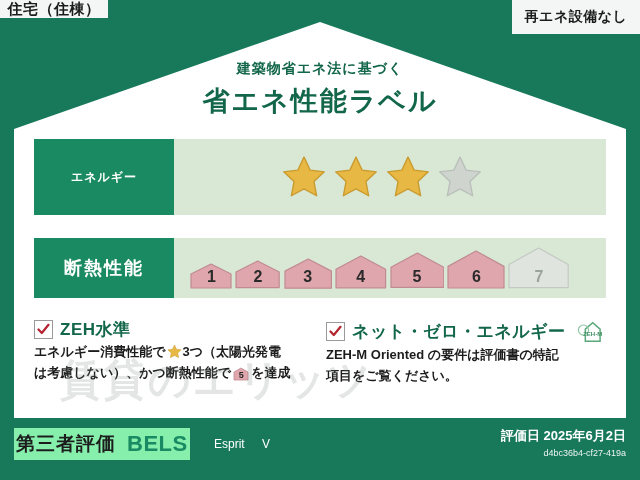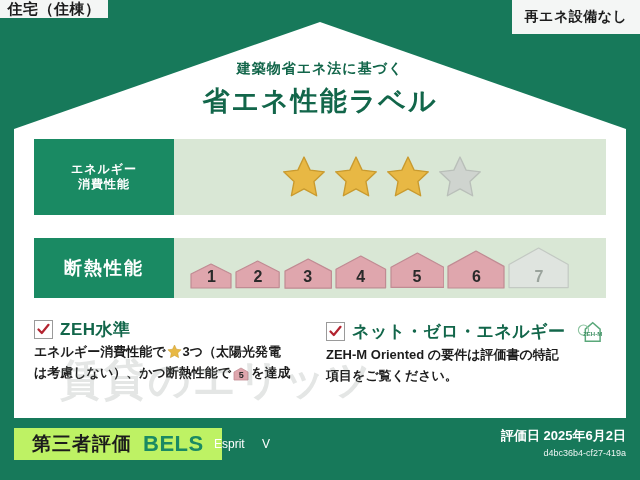--- a/index.html
+++ b/index.html
@@ -229,24 +229,24 @@
     bottom: 0;
     width: 640px;
     height: 58px;
     z-index: 5;
   }
   #bels-chip {
     position: absolute;
     left: 14px;
     top: 6px;
     height: 32px;
-    background: #bef264;
-    display: flex;
-    align-items: center;
-    padding: 0 18px;
+    background: #86efac;
+    display: flex;
+    align-items: center;
+    padding: 0 2px;
     box-sizing: border-box;
   }
   #bels-jp {
     font-size: 19px;
     font-weight: bold;
     color: #1c1c1c;
     letter-spacing: 1px;
   }
   #bels-en {
     font-size: 22px;
@@ -290,21 +290,20 @@
   <div id="panel-inner">
 
     <div id="title-block">
       <div id="title-sub">建築物省エネ法に基づく</div>
       <div id="title-main">省エネ性能ラベル</div>
     </div>
 
     <div class="metric-row" id="row-energy">
       <div class="metric-label" id="label-energy">
         <span>エネルギー</span>
-        <span>消費性能</span>
       </div>
       <div class="metric-value">
         <div id="stars">
             <svg class="star" viewBox="0 0 24 24">
               <path d="M12 1.6 L15.2 8.4 L22.6 9.3 L17.2 14.4 L18.6 21.8 L12 18.2 L5.4 21.8 L6.8 14.4 L1.4 9.3 L8.8 8.4 Z" fill="#e8b844" stroke="#c99a2e" stroke-width="0.7" stroke-linejoin="round"></path>
             </svg>
             <svg class="star" viewBox="0 0 24 24">
               <path d="M12 1.6 L15.2 8.4 L22.6 9.3 L17.2 14.4 L18.6 21.8 L12 18.2 L5.4 21.8 L6.8 14.4 L1.4 9.3 L8.8 8.4 Z" fill="#e8b844" stroke="#c99a2e" stroke-width="0.7" stroke-linejoin="round"></path>
             </svg>
             <svg class="star" viewBox="0 0 24 24">

